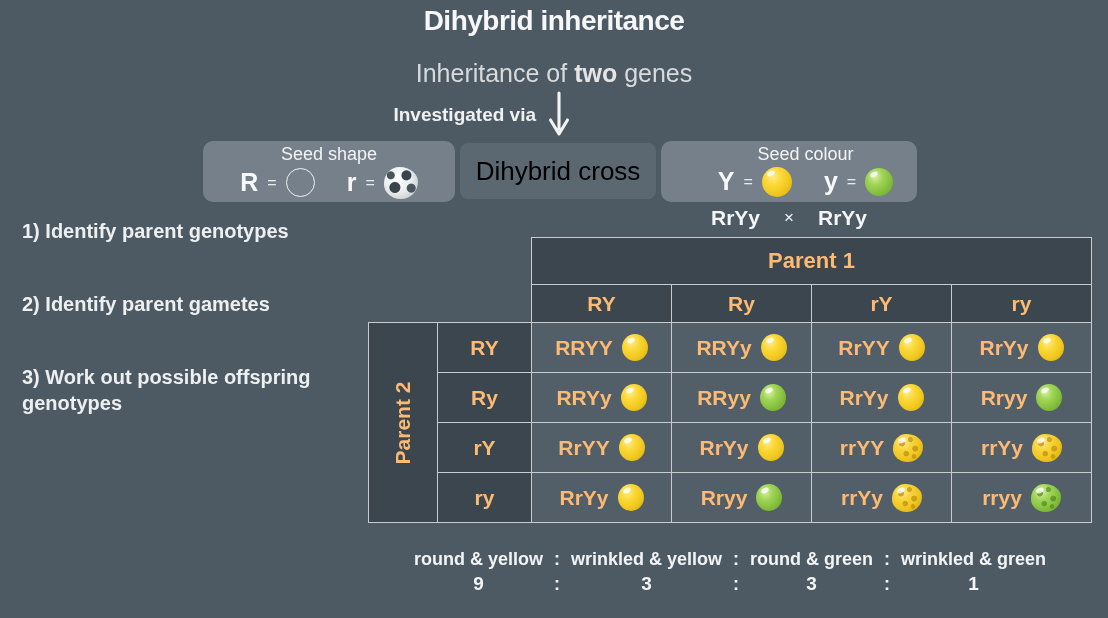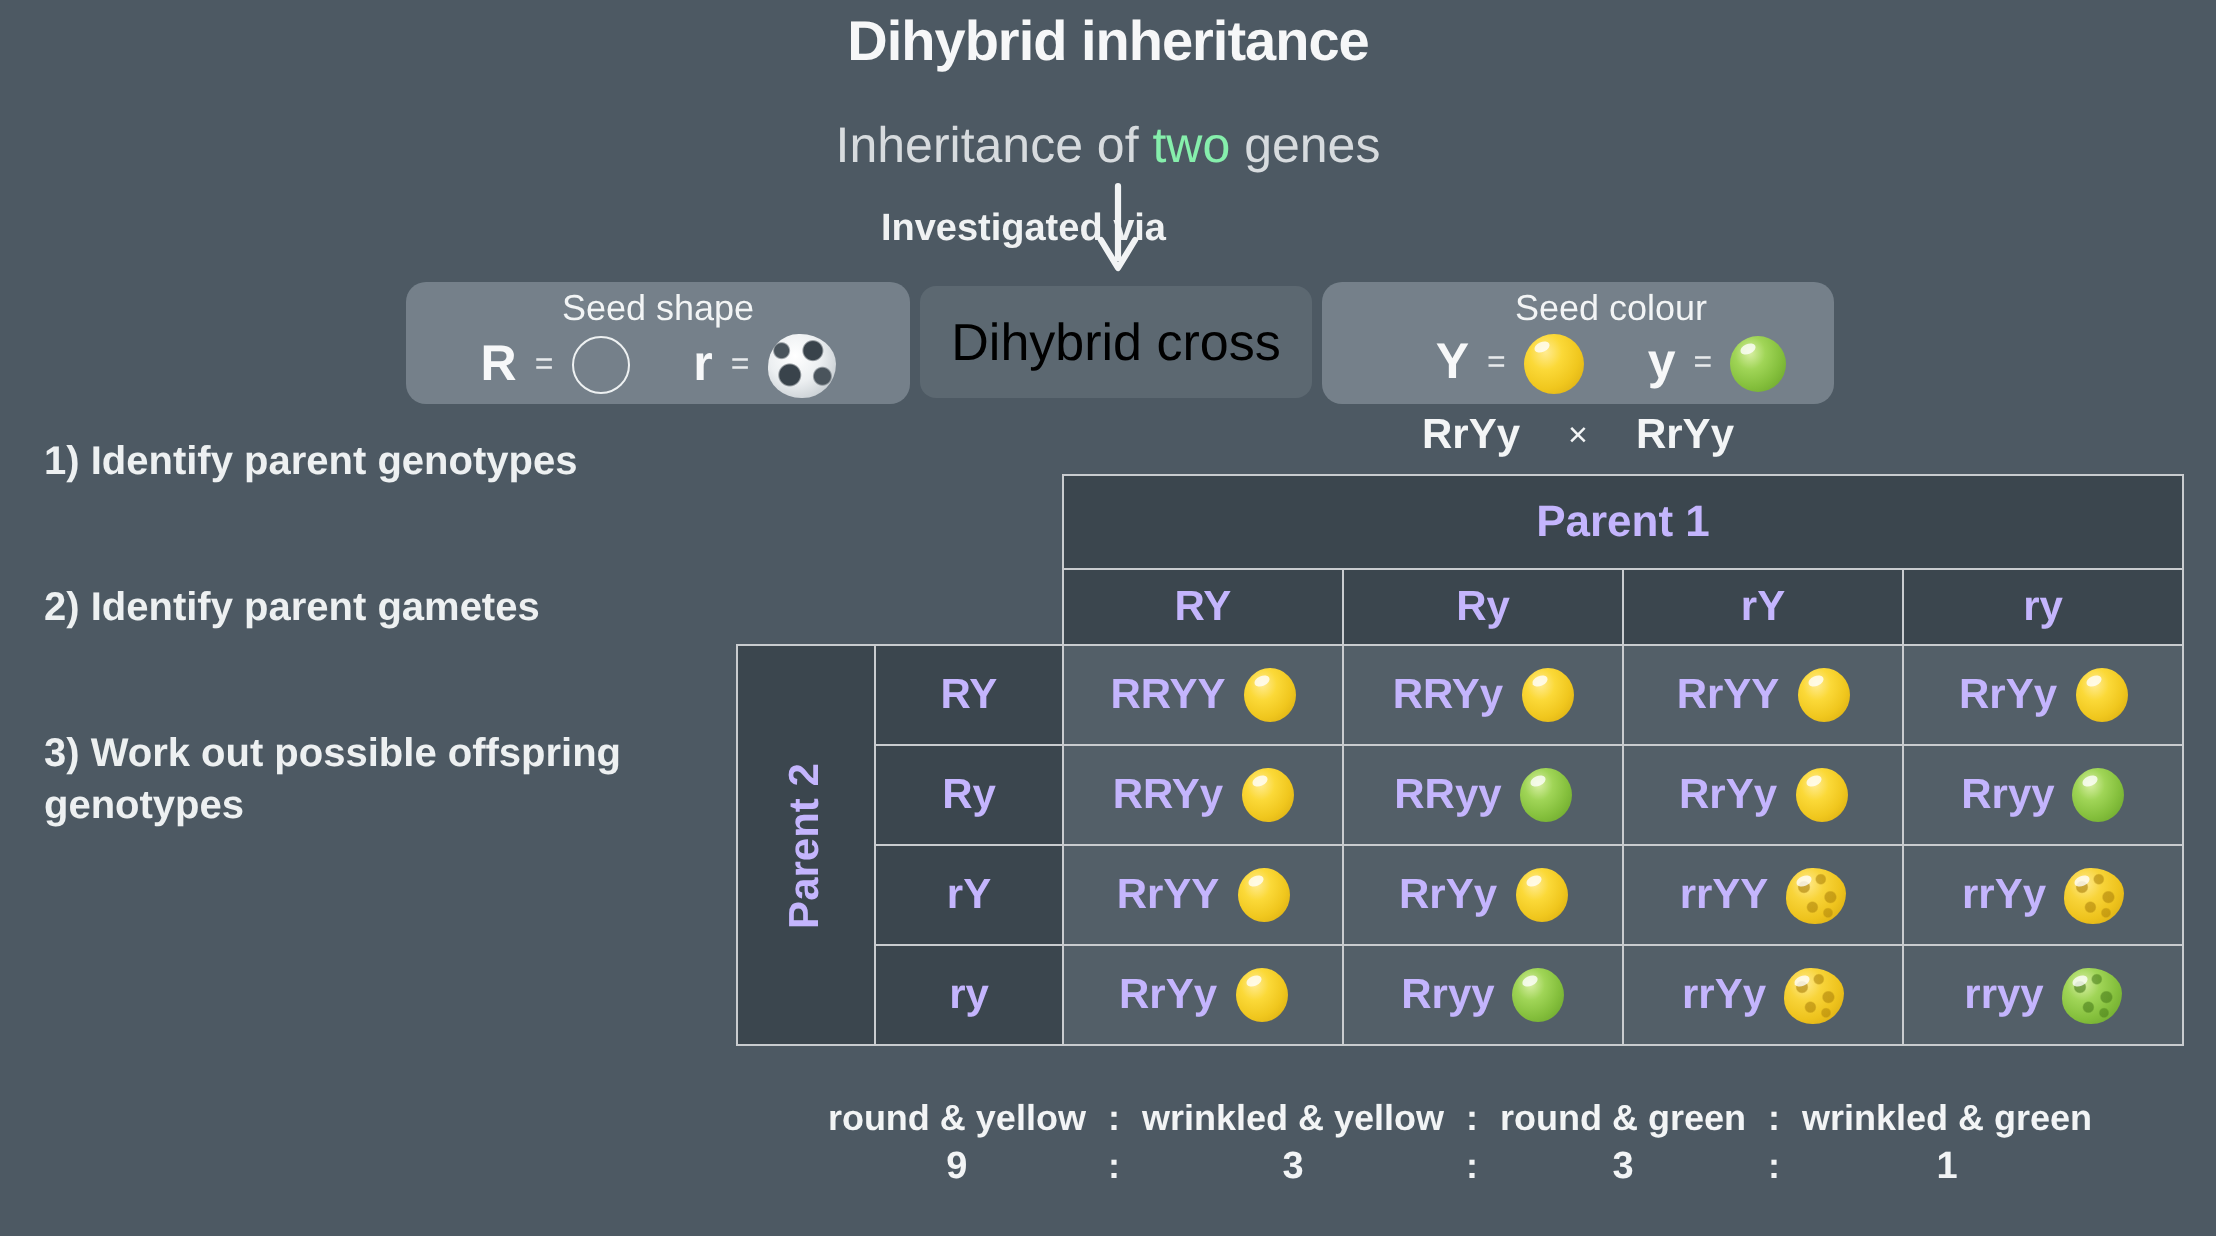--- a/index.html
+++ b/index.html
@@ -12,24 +12,24 @@
 
   
   .title{
     position:absolute; top:5px; left:0; right:0; text-align:center;
     font-size:28px; font-weight:700; letter-spacing:-0.5px; color:#f6f7f8;
   }
   .subtitle{
     position:absolute; top:59px; left:0; right:0; text-align:center;
     font-size:25px; font-weight:400; color:#d7dbde;
   }
-  .subtitle b{ color:#86efac; font-weight:400; }
+  .subtitle b{ color:#e5e5e5; font-weight:700; }
   .investigated{
     position:absolute; top:104px; left:0; width:536px; text-align:right;
-    font-size:19px; font-weight:600; color:#eff1f2;margin-left:47px;
+    font-size:19px; font-weight:600; color:#eff1f2;
   }
   .arrow{ position:absolute; left:546px; top:90px; }
 
   
   .lbox{
     position:absolute; border-radius:10px; background:#75808a;
     display:flex; flex-direction:column; align-items:center; padding-top:4px;
   }
   .box-shape { left:203px; top:141px; width:252px; height:61px; }
   .box-colour{ left:661px; top:141px; width:256px; height:61px;padding-left:33px; }
@@ -101,21 +101,21 @@
   }
   .seed-legend-yellow{ width:30px; height:30px; }
   .seed-legend-green{ width:28px; height:28px; }
 
   
   .step{ position:absolute; left:22px; width:312px; font-size:20px; line-height:1.32; color:#edf0f1; font-weight:600; }
   .step1{ top:218px; } .step2{ top:291px; } .step3{ top:364px; } .step4{ top:467px; }
 
   
   table.punnett{ position:absolute; left:368px; top:237px; border-collapse:collapse; table-layout:fixed; }
-  .punnett td{ border:1.6px solid #c9cccf; text-align:center; vertical-align:middle; padding:0; color:#c4b5fd; }
+  .punnett td{ border:1.6px solid #c9cccf; text-align:center; vertical-align:middle; padding:0; color:#fdba74; }
   .punnett td.corner{ border:none; background:transparent; }
   .punnett td.hdr{ background:#3b464e; }
   .punnett td.parent1{ height:47px; font-size:22px; font-weight:600; }
   .punnett td.gcol{ height:38px; font-size:21px; font-weight:600; }
   .punnett td.grow{ font-size:21px; font-weight:600; }
   .punnett td.data{ background:#535f68; height:50px; font-size:21px; font-weight:600; }
   .cellflex{ display:flex; align-items:center; justify-content:center; gap:9px; }
   td.parent2{ position:relative; }
   .vtext{
     position:absolute; left:50%; top:50%; transform:translate(-50%,-50%) rotate(-90deg);

